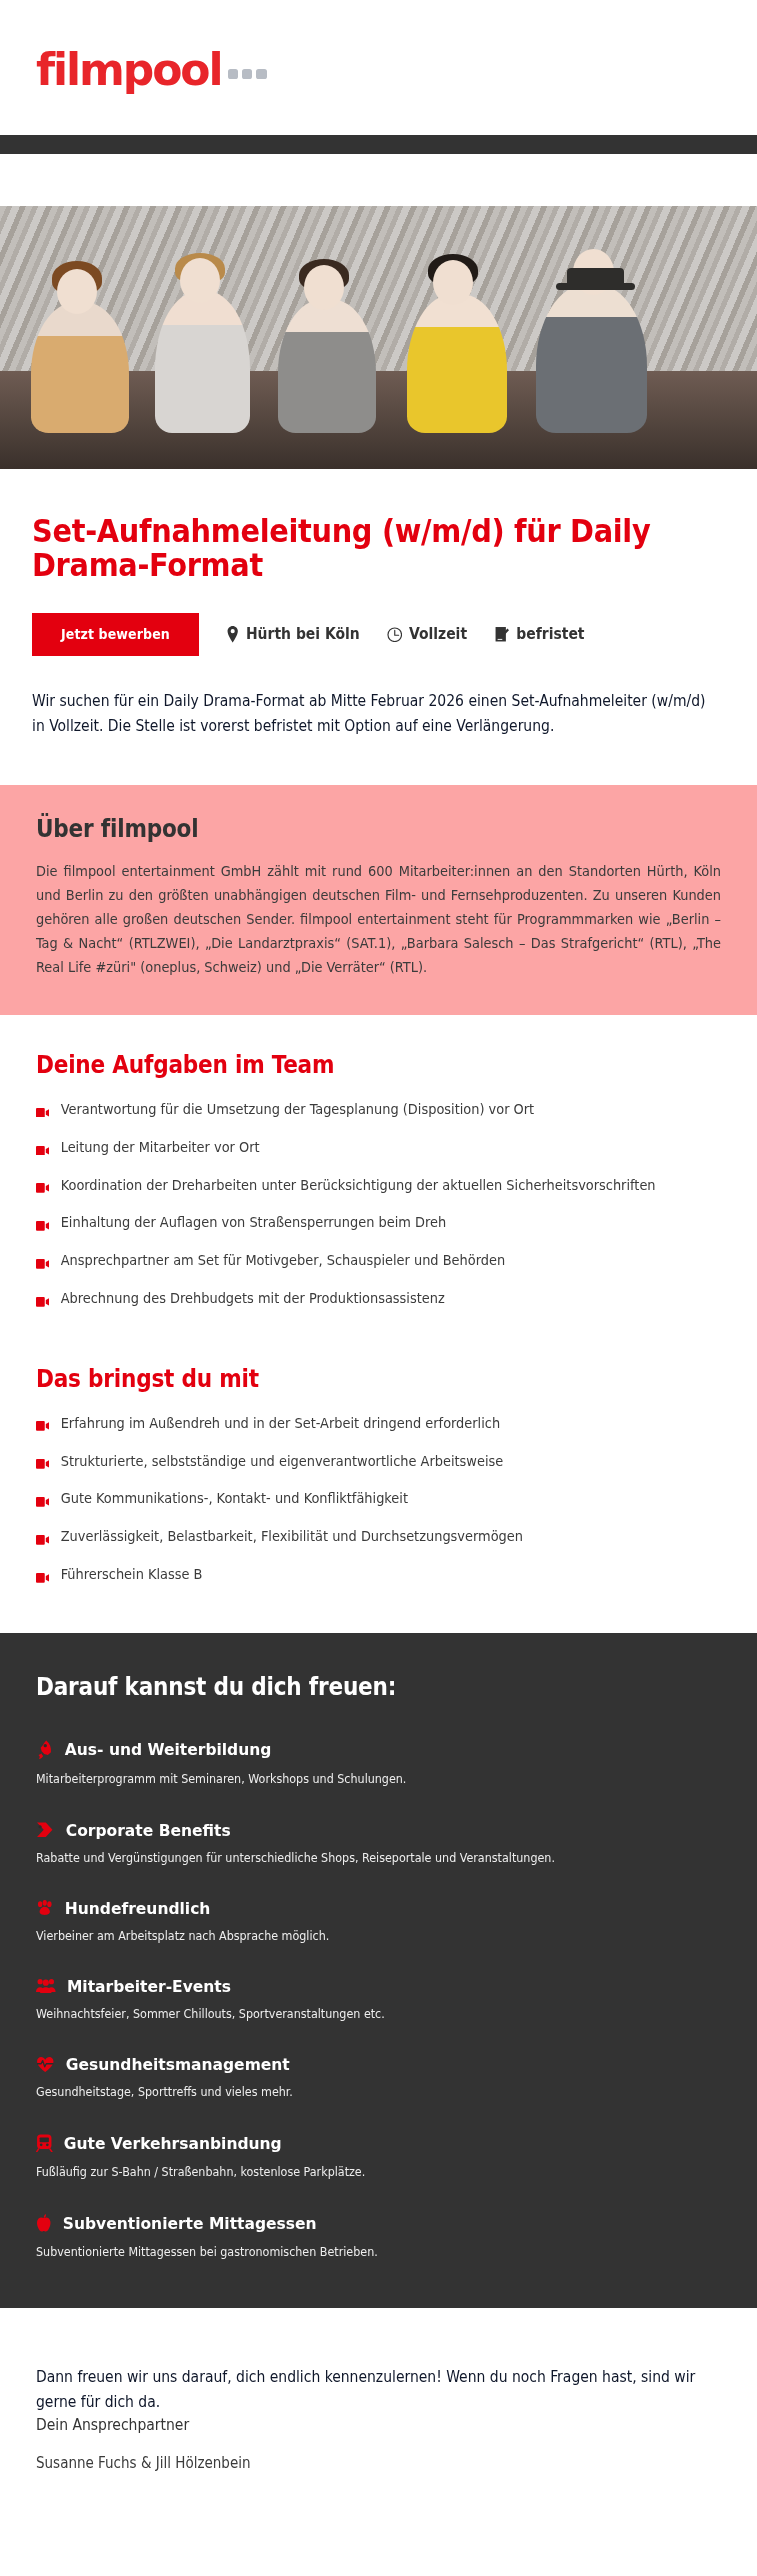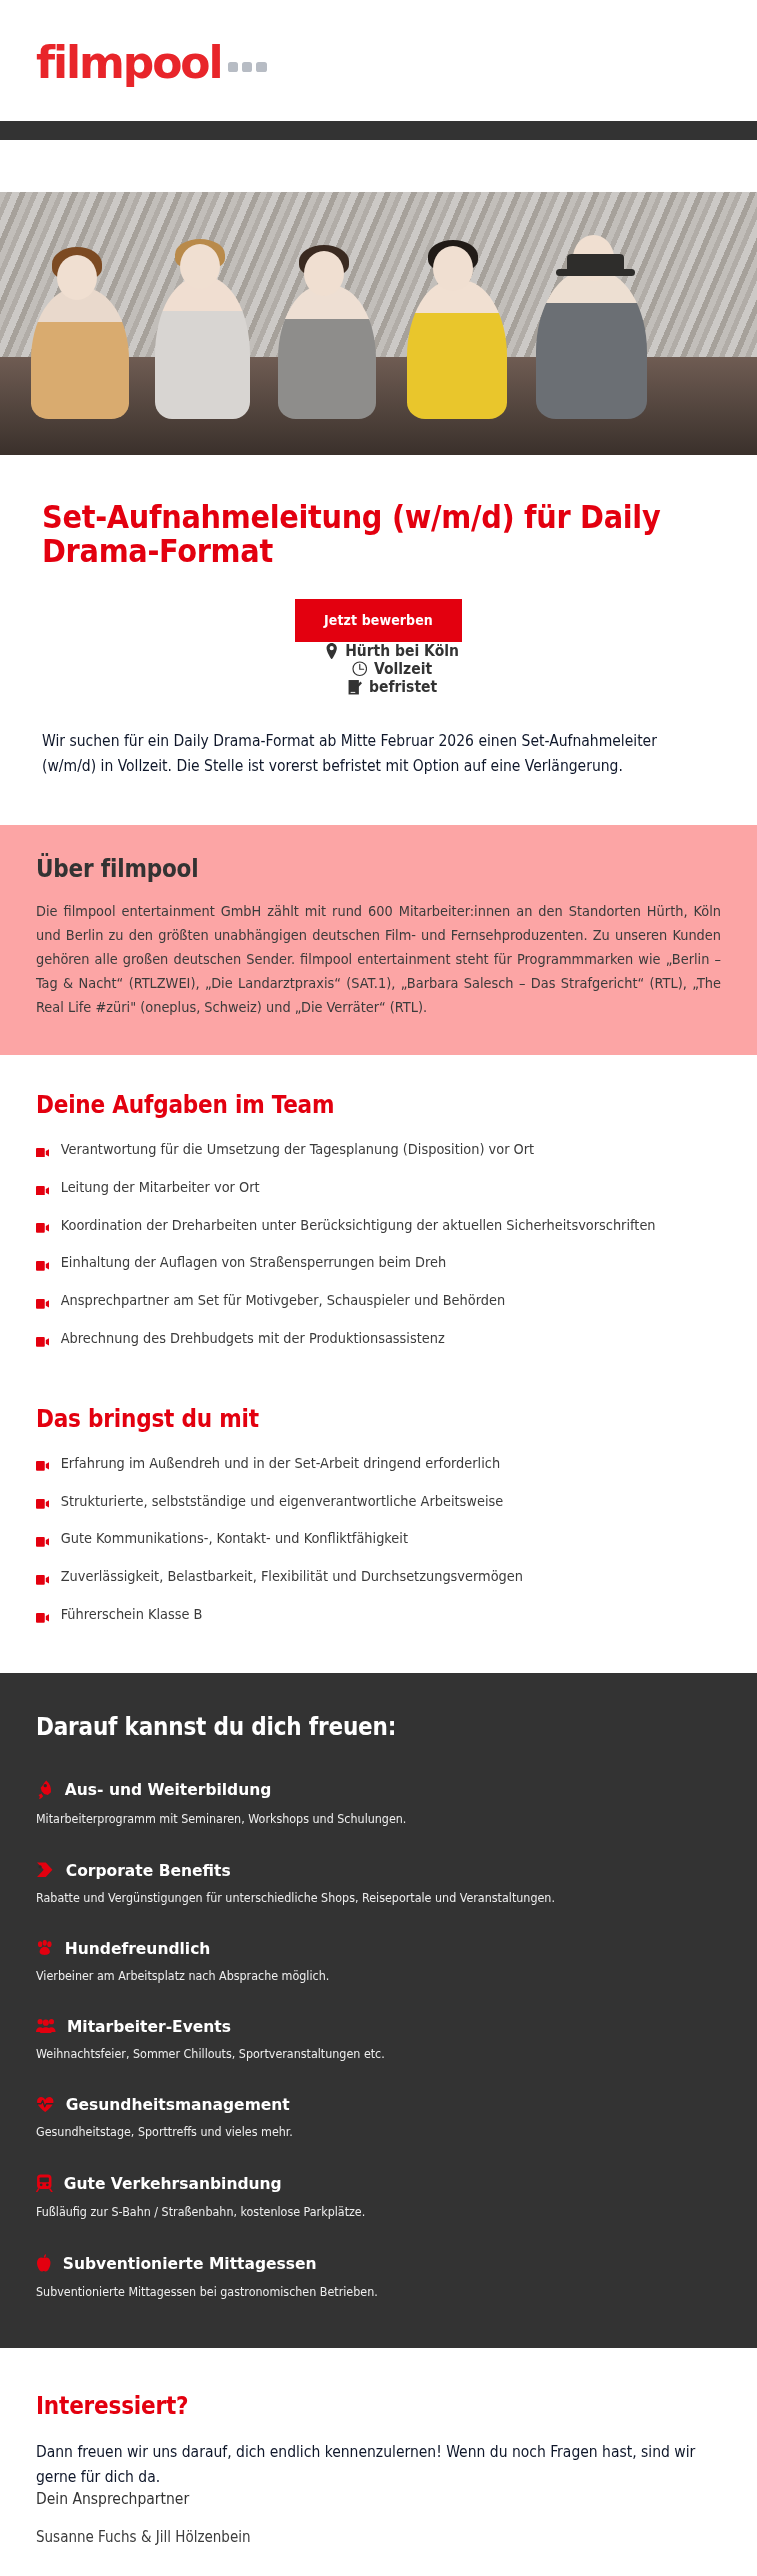--- a/index.html
+++ b/index.html
@@ -6,21 +6,21 @@
   html,body{width:757px;}
   body{
     font-family:"Liberation Sans", sans-serif;
     background:#ffffff;
     color:#333333;
     -webkit-font-smoothing:antialiased;
   }
   .page{width:757px;margin:0 auto;position:relative;overflow:hidden;}
 
   
-  .header{height:121px;background:#ffffff;display:flex;align-items:center;padding-left:36px;}
+  .header{height:135px;background:#ffffff;display:flex;align-items:center;padding-left:36px;}
   .logo{display:flex;align-items:flex-end;height:46px;}
   .logo-word{
     font-family:"DejaVu Sans", sans-serif;
     font-weight:700;
     font-size:44px;
     letter-spacing:-2.1px;
     color:#e8252a;
     line-height:.92;
   }
   .logo-dots{display:flex;gap:4.1px;margin-left:6.2px;margin-bottom:11.3px;}
@@ -57,27 +57,27 @@
   .h3{left:304px;bottom:159px;width:40px;height:45px;}
   .h4{left:433px;bottom:164px;width:40px;height:45px;}
   .h5{left:573px;bottom:174px;width:41px;height:46px;}
   .hair{position:absolute;border-radius:50% 50% 38% 38%;}
   .hr1{left:52px;bottom:174px;width:50px;height:34px;background:#7c4a22;}
   .hr2{left:175px;bottom:185px;width:50px;height:31px;background:#b98a4a;}
   .hr3{left:299px;bottom:178px;width:50px;height:32px;background:#3a2a20;}
   .hr4{left:428px;bottom:183px;width:50px;height:32px;background:#211b17;}
 
   
-  .wrap{padding:0 42px;}
+  .wrap{padding:0 32px;}
   h1.job-title{
     font-family:"DejaVu Sans Condensed","Liberation Sans Narrow","Liberation Sans",sans-serif;
     font-weight:700;font-size:32px;line-height:1.07;color:#e3000f;
     letter-spacing:-0.3px;margin:45px 0 0 0;max-width:644px;
   }
-  .meta-row{display:flex;align-items:center;gap:0;margin:31px 0 0 0;flex-wrap:wrap;flex-direction:column;}
+  .meta-row{display:flex;align-items:center;gap:0;margin:31px 0 0 0;flex-wrap:wrap;}
   .btn-apply-sm{
     background:#e3000f;color:#fff;border:none;cursor:pointer;
     font-family:"DejaVu Sans Condensed","Liberation Sans Narrow","Liberation Sans",sans-serif;
     font-weight:700;font-size:14px;padding:13.4px 29px;letter-spacing:0.1px;
   }
   .meta{
     display:flex;align-items:center;gap:6.7px;margin-left:27px;
     font-family:"DejaVu Sans Condensed","Liberation Sans Narrow","Liberation Sans",sans-serif;
     font-weight:700;font-size:15.5px;color:#333;
   }
@@ -392,21 +392,20 @@
               <path d="M15 8c5-3 12-1 13 7 1 9-5 19-9 19-2 0-3-1-4-1s-2 1-4 1c-4 0-10-10-9-19 1-8 8-10 13-7z" fill="#e3000f"></path>
               <path d="M15 8c0-4 1-6 4-8 1 4-1 7-4 8z" fill="#e3000f"></path>
             </svg></span>
         <span class="benefit-title">Subventionierte Mittagessen</span>
       </div>
       <div class="benefit-desc">Subventionierte Mittagessen bei gastronomischen Betrieben.</div>
     </div>
   </div>
 
   <div class="section-interest">
-    <h2 class="sec-red">Interessiert?</h2>
     <p class="intro" style="margin-top:13.4px;">Dann freuen wir uns darauf, dich endlich kennenzulernen! Wenn du noch Fragen hast, sind wir gerne für dich da.</p>
     <div class="contact-lbl">Dein Ansprechpartner</div>
     <div class="contact-line">Susanne Fuchs &amp; Jill Hölzenbein</div>
 
   </div>
 
 </div>
 
 
 </body></html>

